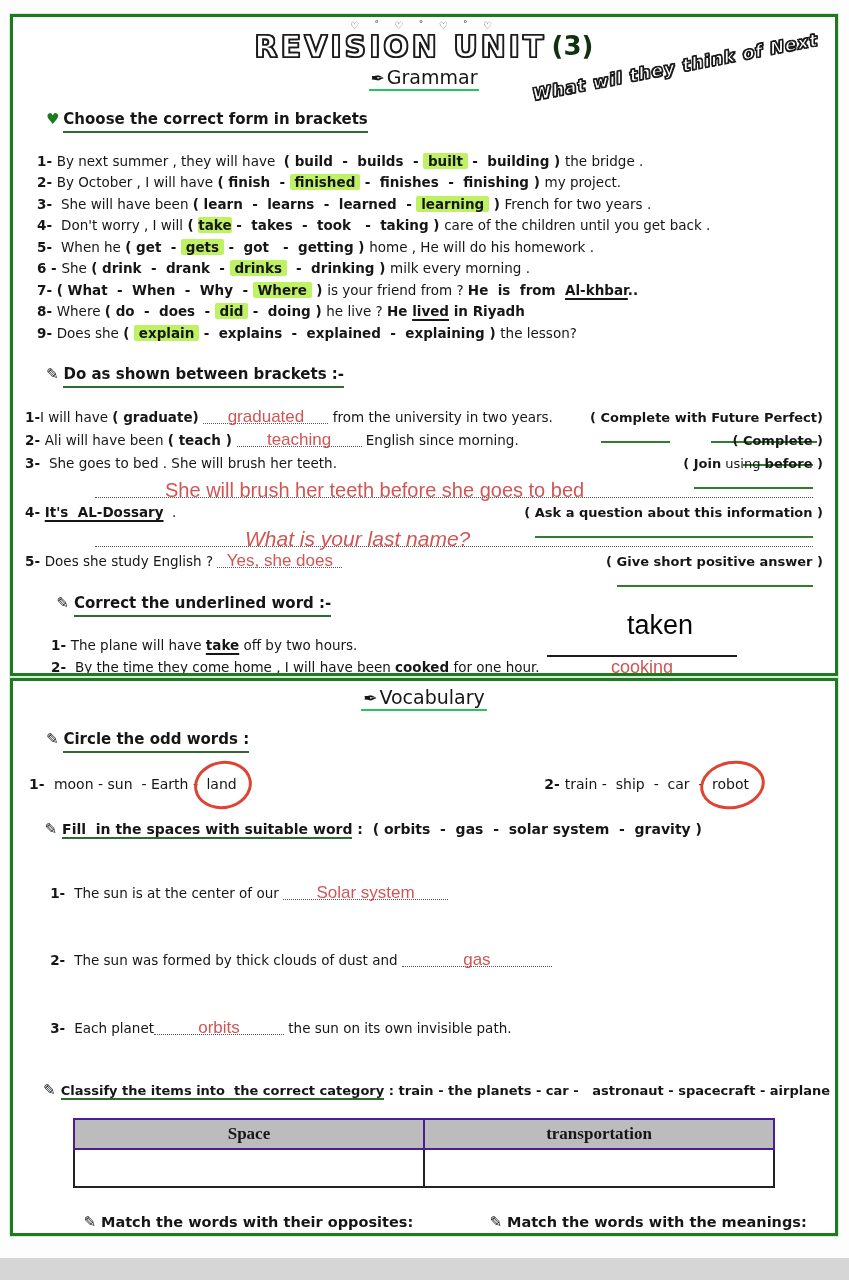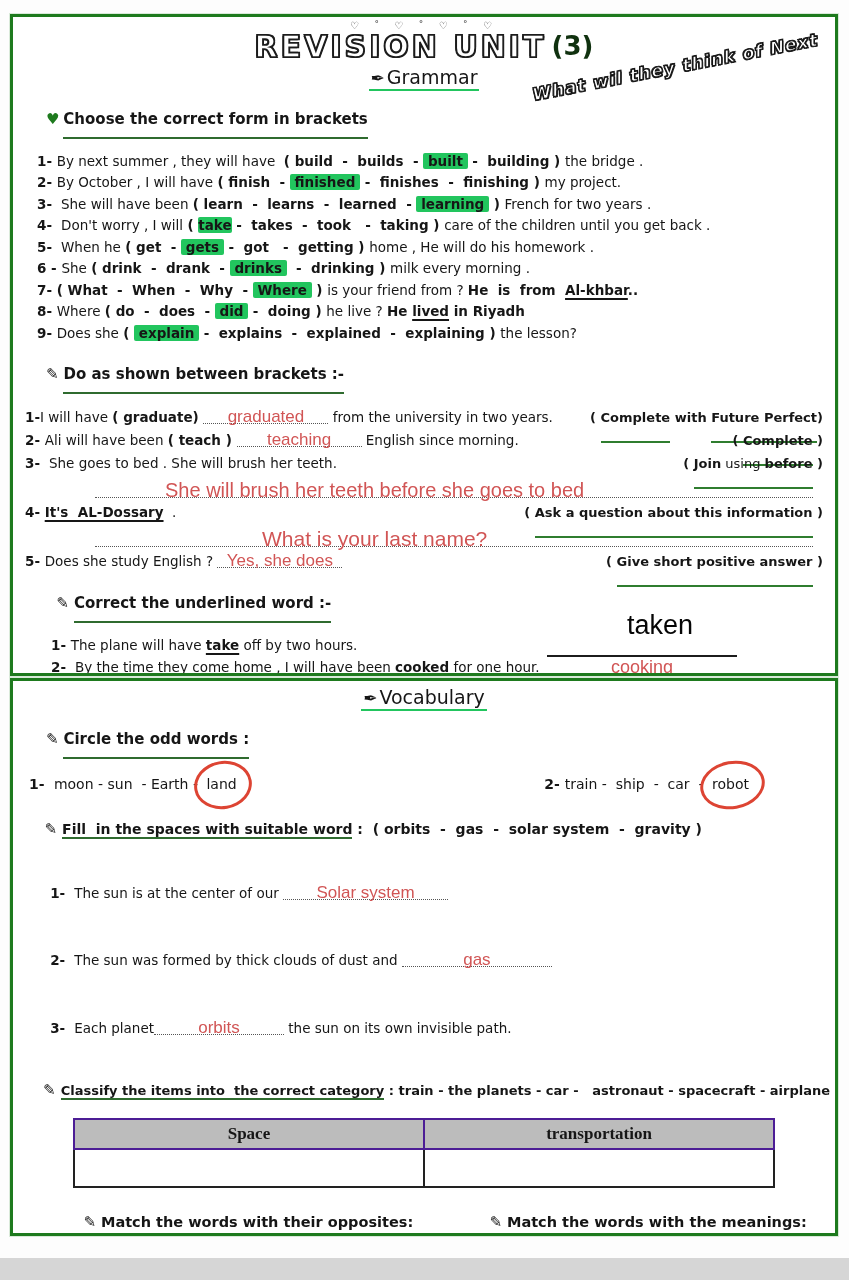--- a/index.html
+++ b/index.html
@@ -22,43 +22,43 @@
       font-size:17px;font-weight:800;font-style:italic;letter-spacing:1px;color:#fff;
       -webkit-text-stroke:1.1px #111;
       text-shadow:-1px -1px 0 #222,1px -1px 0 #222,-1px 1px 0 #222,1px 1px 0 #222;
       white-space:pre;}
 
   .sec-header{text-align:center;font-size:19px;margin:3px 0 4px;}
   .sec-header .t{border-bottom:2px solid #22c55e;padding:0 2px 1px;font-weight:400;}
   .pen{font-size:17px;margin-right:2px;}
 
   .h1{font-size:15px;font-weight:700;margin:3px 0 5px;white-space:pre;}
-  .h1 .t{border-bottom:2.5px solid #2f6b2f;padding-bottom:9px;}
+  .h1 .t{border-bottom:2.5px solid #2f6b2f;padding-bottom:3px;}
   .heart{color:#1e7a1e;margin-right:4px;}
   .pencil{margin-right:5px;font-size:15px;}
 
   .q{font-size:13.5px;line-height:21.5px;margin-left:12px;white-space:pre;}
   .b{font-weight:700;}
   .u{text-decoration:underline;text-underline-offset:3px;text-decoration-thickness:1.5px;}
-  .hl{background:#22c55e;border-radius:2px;}
+  .hl{background:#bef264;border-radius:2px;}
   .gu{border-bottom:2px solid #2f7d2f;padding-bottom:16px;}
   .gu2{border-bottom:2.5px solid #2f6b2f;}
   .ink{color:#d15555;}
 
   
   .brow{display:flex;align-items:baseline;font-size:13.5px;line-height:22px;white-space:pre;}
   .brow .instr{margin-left:auto;font-size:13px;white-space:pre;}
   .fillans{display:inline-block;min-width:125px;border-bottom:1.6px dotted #555;
       text-align:center;color:#d15555;font-size:17px;line-height:13px;
       font-family:"Liberation Sans",sans-serif;}
   .ansline{position:relative;margin:1px 10px 3px 70px;border-bottom:1.7px dotted #555;height:21px;}
   .ansline .ink{position:absolute;bottom:-5px;font-size:20px;white-space:pre;
       font-family:"Liberation Sans",sans-serif;}
   #b3ans .ink{left:70px;}
-  #b4ans .ink{left:167px;font-size:21px;}
+  #b4ans .ink{left:150px;font-size:21px;font-style:italic;}
 
   
   .chead-row{display:flex;align-items:flex-end;}
   .taken{margin-left:auto;margin-right:130px;font-size:27px;color:#050505;
       font-family:"Liberation Sans",sans-serif;line-height:20px;}
   .crow{display:flex;align-items:flex-end;font-size:13.5px;line-height:21.5px;margin-left:26px;white-space:pre;}
   .cansbox{margin-left:auto;margin-right:86px;width:190px;border-bottom:2px solid #1c1c1c;
       text-align:center;font-size:18px;line-height:18px;color:#d15555;
       font-family:"Liberation Sans",sans-serif;white-space:pre;}
 

